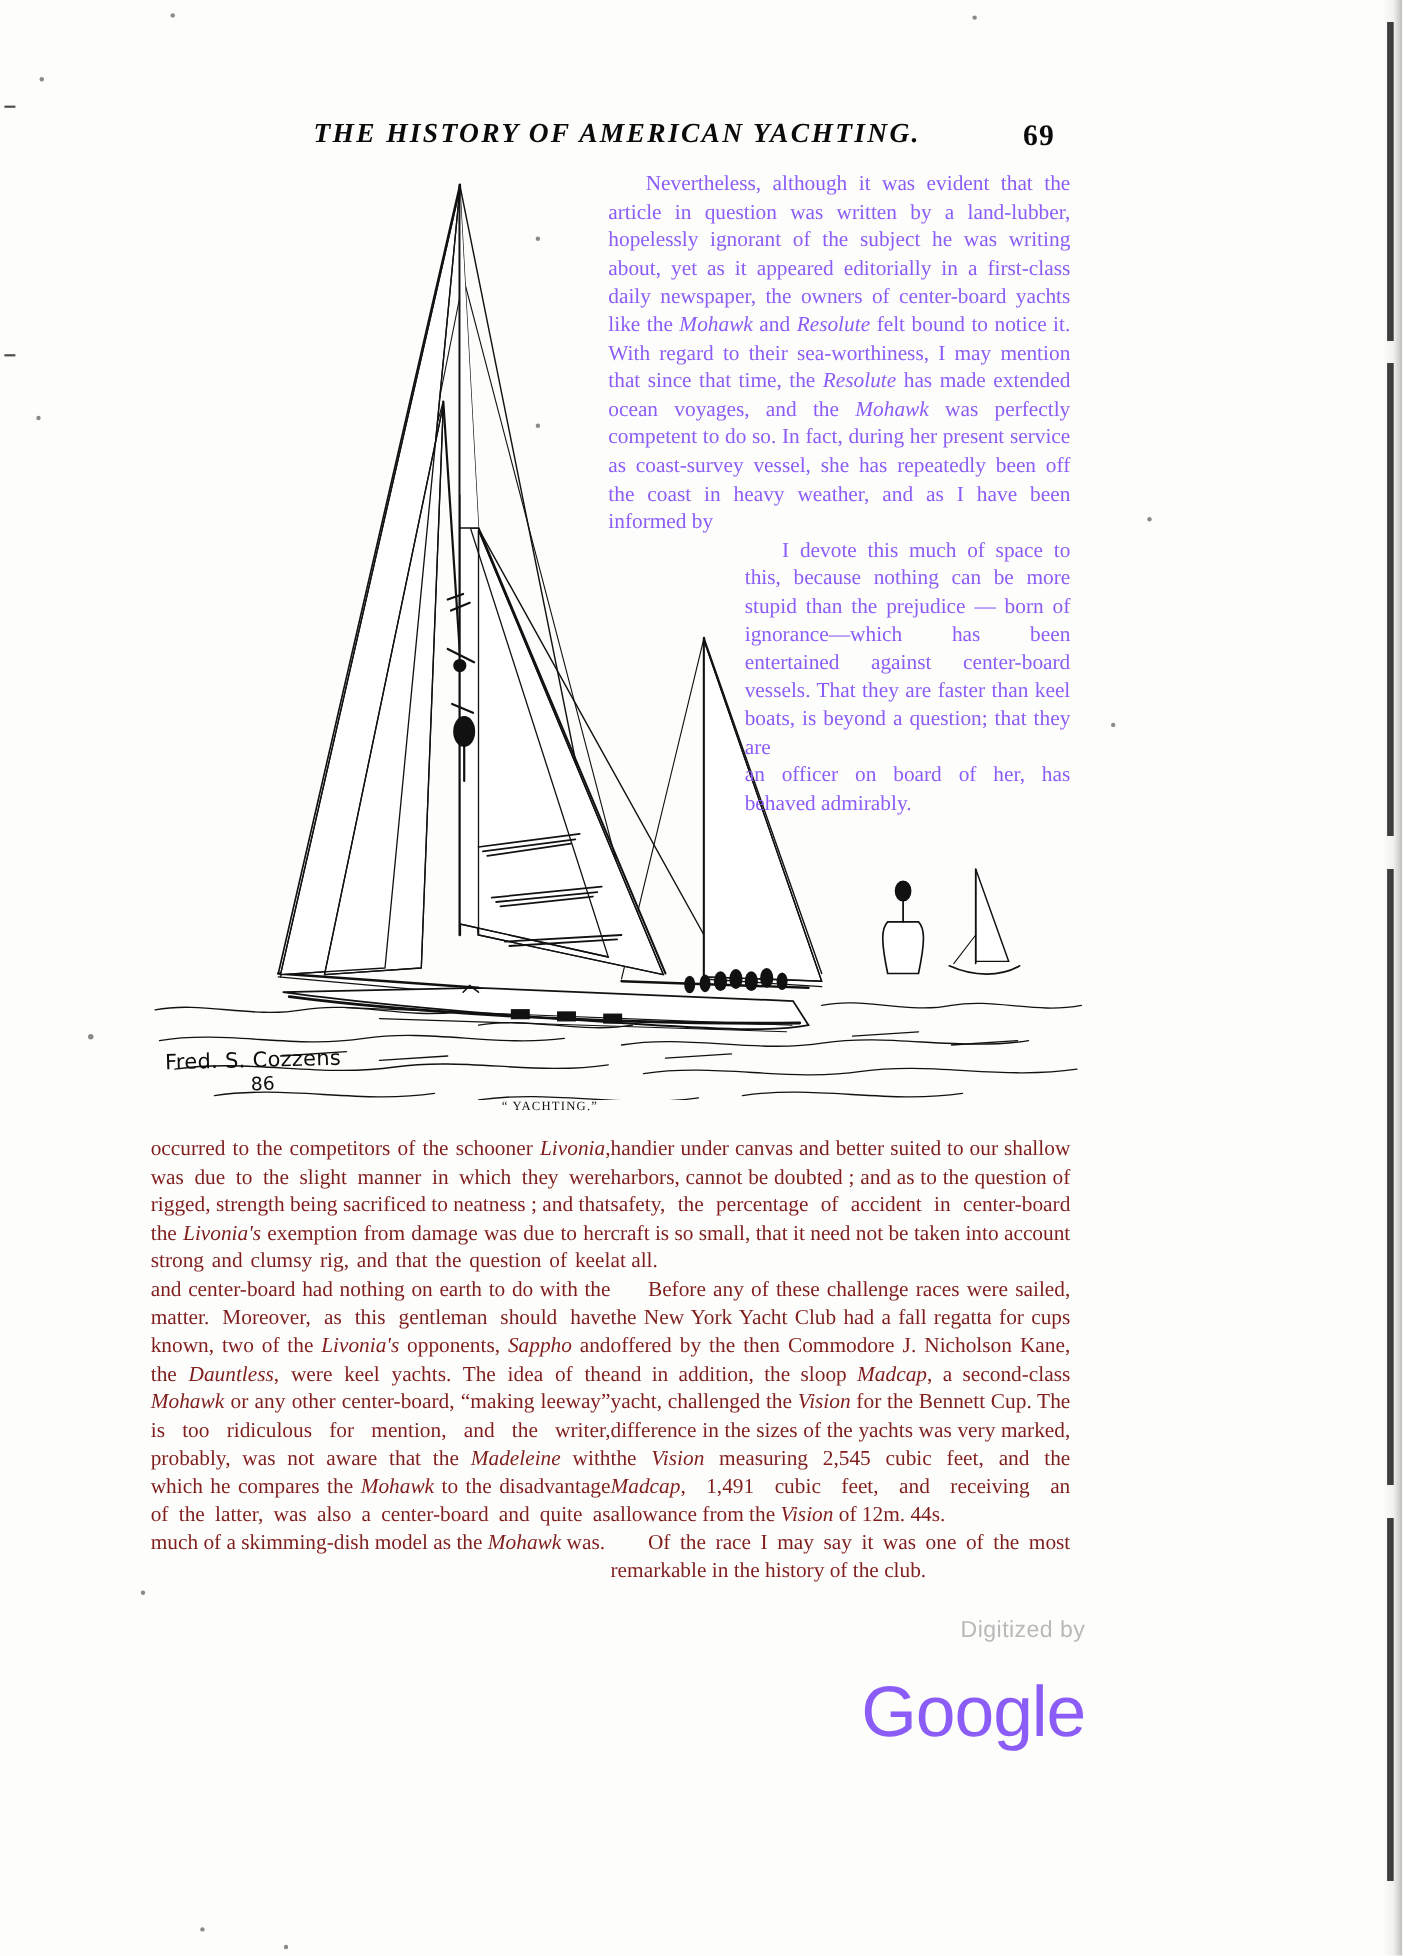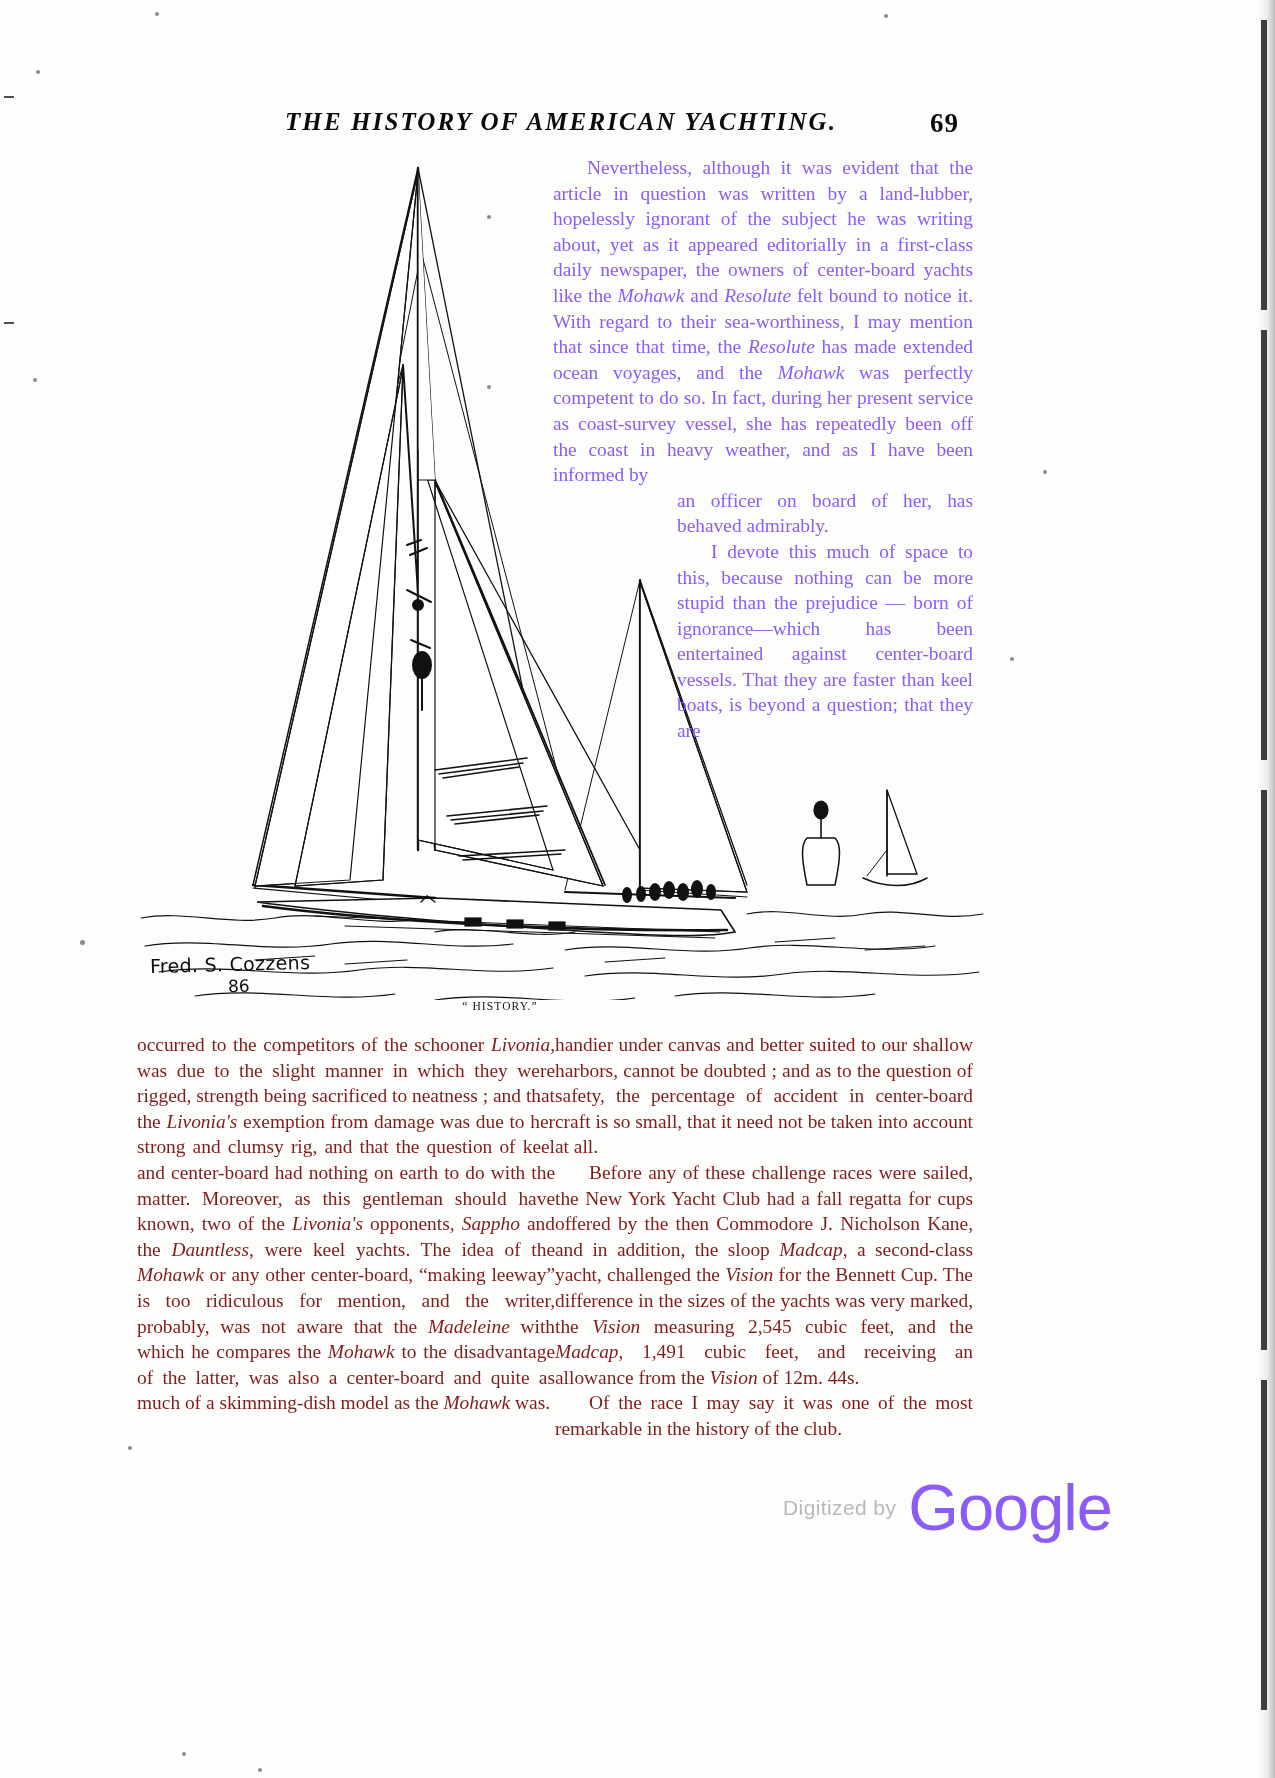--- a/index.html
+++ b/index.html
@@ -147,24 +147,25 @@
   .col p { margin: 0; text-indent: 0; }
   .col p.ind { text-indent: 34px; }
   .col i { font-style: italic; }
 
   
   .watermark {
     position: absolute;
     left: 783px;
     top: 1470px;
     display: flex;
-    align-items: center;
-    gap: 12px;
+    align-items: flex-end;
+    gap: 24px;
     color: #b9b9b9;
     user-select: none;
+    flex-direction: column;
   }
   .watermark .wm-by {
     font-family: "Liberation Sans", sans-serif;
     font-size: 21px;
     letter-spacing: .4px;
   }
   .watermark .wm-google {
     font-family: Liberation Sans, sans-serif;
     font-size: 65px;
     letter-spacing: -1px;
@@ -323,26 +324,26 @@
         <path d="M300 850 C 366 840, 432 858, 500 848"></path>
         <path d="M540 846 C 606 836, 672 854, 740 844"></path>
         <path d="M120 810 L 180 806 M210 814 L 272 810 M470 812 L 530 808"></path>
         <path d="M640 792 L700 788 M730 800 L790 796"></path>
       </g>
     </svg>
   </div>
 
   <div class="artist-signature">Fred. S. Cozzens</div>
   <div class="artist-year">86</div>
-  <div class="figure-caption">“ HISTORY.”</div>
+  <div class="figure-caption">“ YACHTING.”</div>
 
   <div class="top-text">
     <p><span>Nevertheless, although it was evident that the article in question was written by a land-lubber, hopelessly ignorant of the subject he was writing about, yet as it appeared editorially in a first-class daily newspaper, the owners of center-board yachts like the </span><i>Mohawk</i><span> and </span><i>Resolute</i><span> felt bound to notice it.  With regard to their sea-worthiness, I may mention that since that time, the </span><i>Resolute</i><span> has made extended ocean voyages, and the </span><i>Mohawk</i><span> was perfectly competent to do so.  In fact, during her present service as coast-survey vessel, she has repeatedly been off the coast in heavy weather, and as I have been informed by</span></p>
+    <p class="narrow">I devote this much of space to this, because nothing can be more stupid than the prejudice — born of ignorance—which has been entertained against center-board vessels.  That they are faster than keel boats, is beyond a question; that they are</p>
     <p class="narrow" style="text-indent:0;">an officer on board of her, has behaved admirably.</p>
-    <p class="narrow">I devote this much of space to this, because nothing can be more stupid than the prejudice — born of ignorance—which has been entertained against center-board vessels.  That they are faster than keel boats, is beyond a question; that they are</p>
   </div>
 
   <div class="col col-left">
     <p><span>occurred to the competitors of the schooner </span><i>Livonia</i><span>, was due to the slight manner in which they were rigged, strength being sacrificed to neatness ; and that the </span><i>Livonia's</i><span> exemption from damage was due to her strong and clumsy rig, and that the question of keel and center-board had nothing on earth to do with the matter.  Moreover, as this gentleman should have known, two of the </span><i>Livonia's</i><span> opponents, </span><i>Sappho</i><span> and the </span><i>Dauntless</i><span>, were keel yachts.  The idea of the </span><i>Mohawk</i><span> or any other center-board, “making leeway” is too ridiculous for mention, and the writer, probably, was not aware that the </span><i>Madeleine</i><span> with which he compares the </span><i>Mohawk</i><span> to the disadvantage of the latter, was also a center-board and quite as much of a skimming-dish model as the </span><i>Mohawk</i><span> was.</span></p>
   </div>
 
   <div class="col col-right">
     <p>handier under canvas and better suited to our shallow harbors, cannot be doubted ; and as to the question of safety, the percentage of accident in center-board craft is so small, that it need not be taken into account at all.</p>
     <p class="ind"><span>Before any of these challenge races were sailed, the New York Yacht Club had a fall regatta for cups offered by the then Commodore J. Nicholson Kane, and in addition, the sloop </span><i>Madcap</i><span>, a second-class yacht, challenged the </span><i>Vision</i><span> for the Bennett Cup.  The difference in the sizes of the yachts was very marked, the </span><i>Vision</i><span> measuring 2,545 cubic feet, and the </span><i>Madcap</i><span>, 1,491 cubic feet, and receiving an allowance from the </span><i>Vision</i><span> of 12m. 44s.</span></p>
     <p class="ind">Of the race I may say it was one of the most remarkable in the history of the club.</p>

